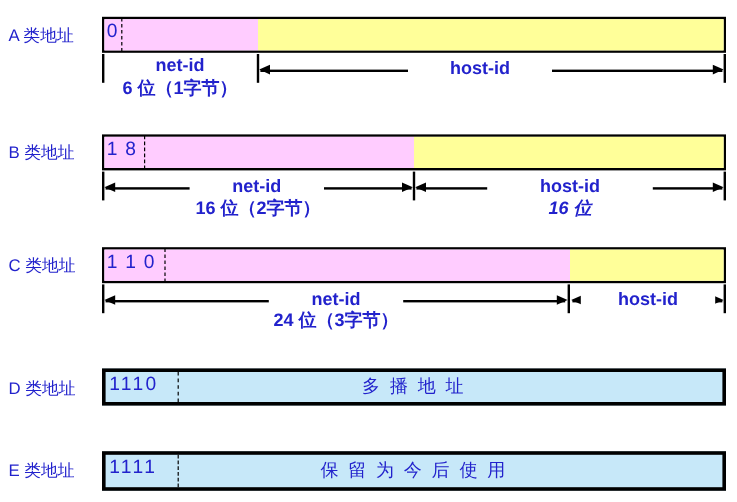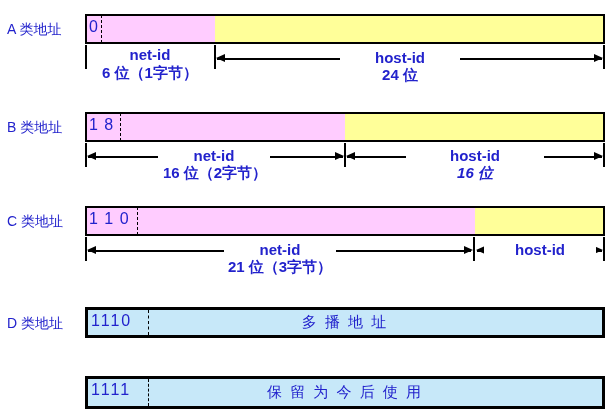--- a/index.html
+++ b/index.html
@@ -167,21 +167,20 @@
   <div class="dash rA-dash"></div>
   <div class="tick rA-tick1"></div>
   <div class="tick rA-tick2"></div>
   <div class="tick rA-tick3"></div>
   <div class="ann rA-netname">net-id</div>
   <div class="ann rA-netsize">6 位（1字节）</div>
   <div class="hline rA-hostline"></div>
   <div class="ah l rA-ah-l"></div>
   <div class="ah r rA-ah-r"></div>
   <div class="ann overline rA-hostname"><span>host-id</span></div>
-  <div class="ann rA-hostsize">24 位</div>
 
   <div class="row-label rB-label">B 类地址</div>
   <div class="box rB-box">
     <div class="net rB-net"></div>
     <div class="host"></div>
   </div>
   <div class="prefix rB-prefix">1 8</div>
   <div class="dash rB-dash"></div>
   <div class="tick rB-tick1"></div>
   <div class="tick rB-tick2"></div>
@@ -204,30 +203,31 @@
   </div>
   <div class="prefix rC-prefix">1 1 0</div>
   <div class="dash rC-dash"></div>
   <div class="tick rC-tick1"></div>
   <div class="tick rC-tick2"></div>
   <div class="tick rC-tick3"></div>
   <div class="hline rC-netline"></div>
   <div class="ah l rC-net-ah-l"></div>
   <div class="ah r rC-net-ah-r"></div>
   <div class="ann overline rC-netname"><span>net-id</span></div>
-  <div class="ann rC-netsize">21 位（3字节）</div>
+  <div class="ann rC-netsize">24 位（3字节）</div>
   <div class="hline rC-hostline"></div>
   <div class="ah l rC-host-ah-l"></div>
   <div class="ah r rC-host-ah-r"></div>
   <div class="ann overline rC-hostname"><span>host-id</span></div>
 
   <div class="row-label rD-label">D 类地址</div>
   <div class="box special rD-box"></div>
   <div class="prefix rD-prefix">1110</div>
   <div class="dash rD-dash"></div>
   <div class="content-text rD-content">多 播 地 址</div>
 
+  <div class="row-label rE-label">E 类地址</div>
   <div class="box special rE-box"></div>
   <div class="prefix rE-prefix">1111</div>
   <div class="dash rE-dash"></div>
   <div class="content-text rE-content">保 留 为 今 后 使 用</div>
 
 </div>
 
 </body></html>

